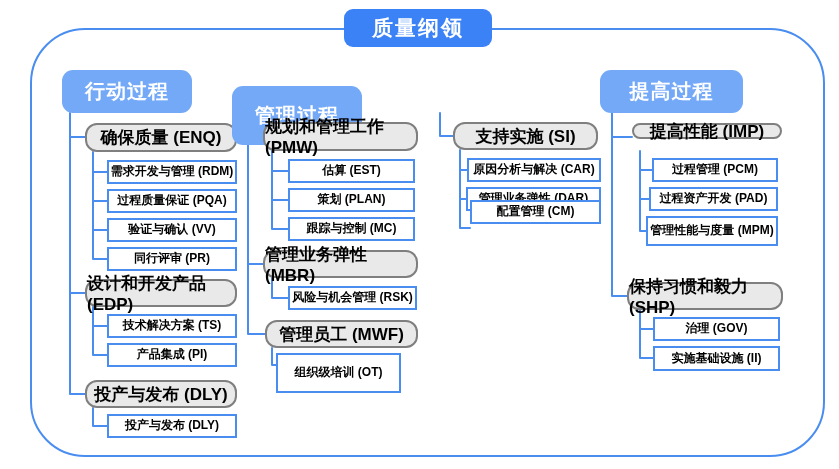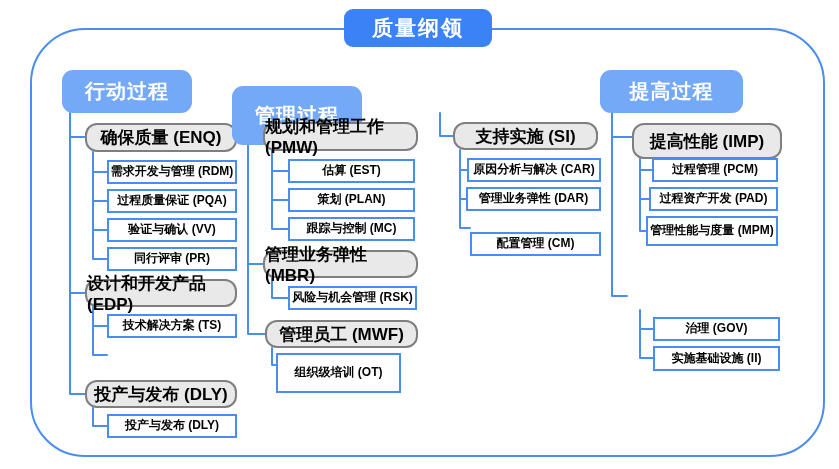--- a/index.html
+++ b/index.html
@@ -37,39 +37,41 @@
   <div class="title">质量纲领</div>
 
   <div class="hdr" style="left:62px;top:70px;width:130px;height:43px">行动过程</div>
   <div class="grp" style="left:85px;top:123px;width:152px;height:29px">确保质量 (ENQ)</div>
   <div class="itm" style="left:107px;top:160px;width:130px;height:24px">需求开发与管理 (RDM)</div>
   <div class="itm" style="left:107px;top:189px;width:130px;height:24px">过程质量保证 (PQA)</div>
   <div class="itm" style="left:107px;top:218px;width:130px;height:24px">验证与确认 (VV)</div>
   <div class="itm" style="left:107px;top:247px;width:130px;height:24px">同行评审 (PR)</div>
   <div class="grp" style="left:85px;top:279px;width:152px;height:28px">设计和开发产品 (EDP)</div>
   <div class="itm" style="left:107px;top:314px;width:130px;height:24px">技术解决方案 (TS)</div>
+  <div class="itm" style="left:107px;top:343px;width:130px;height:24px">产品集成 (PI)</div>
   <div class="grp" style="left:85px;top:380px;width:152px;height:28px">投产与发布 (DLY)</div>
   <div class="itm" style="left:107px;top:414px;width:130px;height:24px">投产与发布 (DLY)</div>
 
   <div class="hdr" style="left:232px;top:86px;width:130px;height:59px">管理过程</div>
   <div class="grp" style="left:263px;top:122px;width:155px;height:29px">规划和管理工作 (PMW)</div>
   <div class="itm" style="left:288px;top:159px;width:127px;height:24px">估算 (EST)</div>
   <div class="itm" style="left:288px;top:188px;width:127px;height:24px">策划 (PLAN)</div>
   <div class="itm" style="left:288px;top:217px;width:127px;height:24px">跟踪与控制 (MC)</div>
   <div class="grp" style="left:263px;top:250px;width:155px;height:28px">管理业务弹性 (MBR)</div>
   <div class="itm" style="left:288px;top:286px;width:129px;height:24px">风险与机会管理 (RSK)</div>
   <div class="grp" style="left:265px;top:320px;width:153px;height:28px">管理员工 (MWF)</div>
   <div class="itm" style="left:276px;top:353px;width:125px;height:40px">组织级培训 (OT)</div>
 
   <div class="grp" style="left:453px;top:122px;width:145px;height:28px">支持实施 (SI)</div>
   <div class="itm" style="left:467px;top:158px;width:134px;height:24px">原因分析与解决 (CAR)</div>
   <div class="itm" style="left:466px;top:187px;width:135px;height:24px">管理业务弹性 (DAR)</div>
-  <div class="itm" style="left:470px;top:232px;width:131px;height:24px">配置管理 (CM)</div>
+  <div class="itm" style="left:470px;top:200px;width:131px;height:24px">配置管理 (CM)</div>
 
   <div class="hdr" style="left:600px;top:70px;width:143px;height:43px">提高过程</div>
-  <div class="grp" style="left:632px;top:123px;width:150px;height:36px">提高性能 (IMP)</div>
+  <div class="grp" style="left:632px;top:123px;width:150px;height:16px">提高性能 (IMP)</div>
   <div class="itm" style="left:652px;top:158px;width:126px;height:24px">过程管理 (PCM)</div>
   <div class="itm" style="left:649px;top:187px;width:129px;height:24px">过程资产开发 (PAD)</div>
   <div class="itm" style="left:646px;top:216px;width:132px;height:30px">管理性能与度量 (MPM)</div>
+  <div class="grp" style="left:627px;top:282px;width:156px;height:28px">保持习惯和毅力 (SHP)</div>
   <div class="itm" style="left:653px;top:317px;width:127px;height:24px">治理 (GOV)</div>
   <div class="itm" style="left:653px;top:346px;width:127px;height:25px">实施基础设施 (II)</div>
 
 </div>
 
 </body></html>

